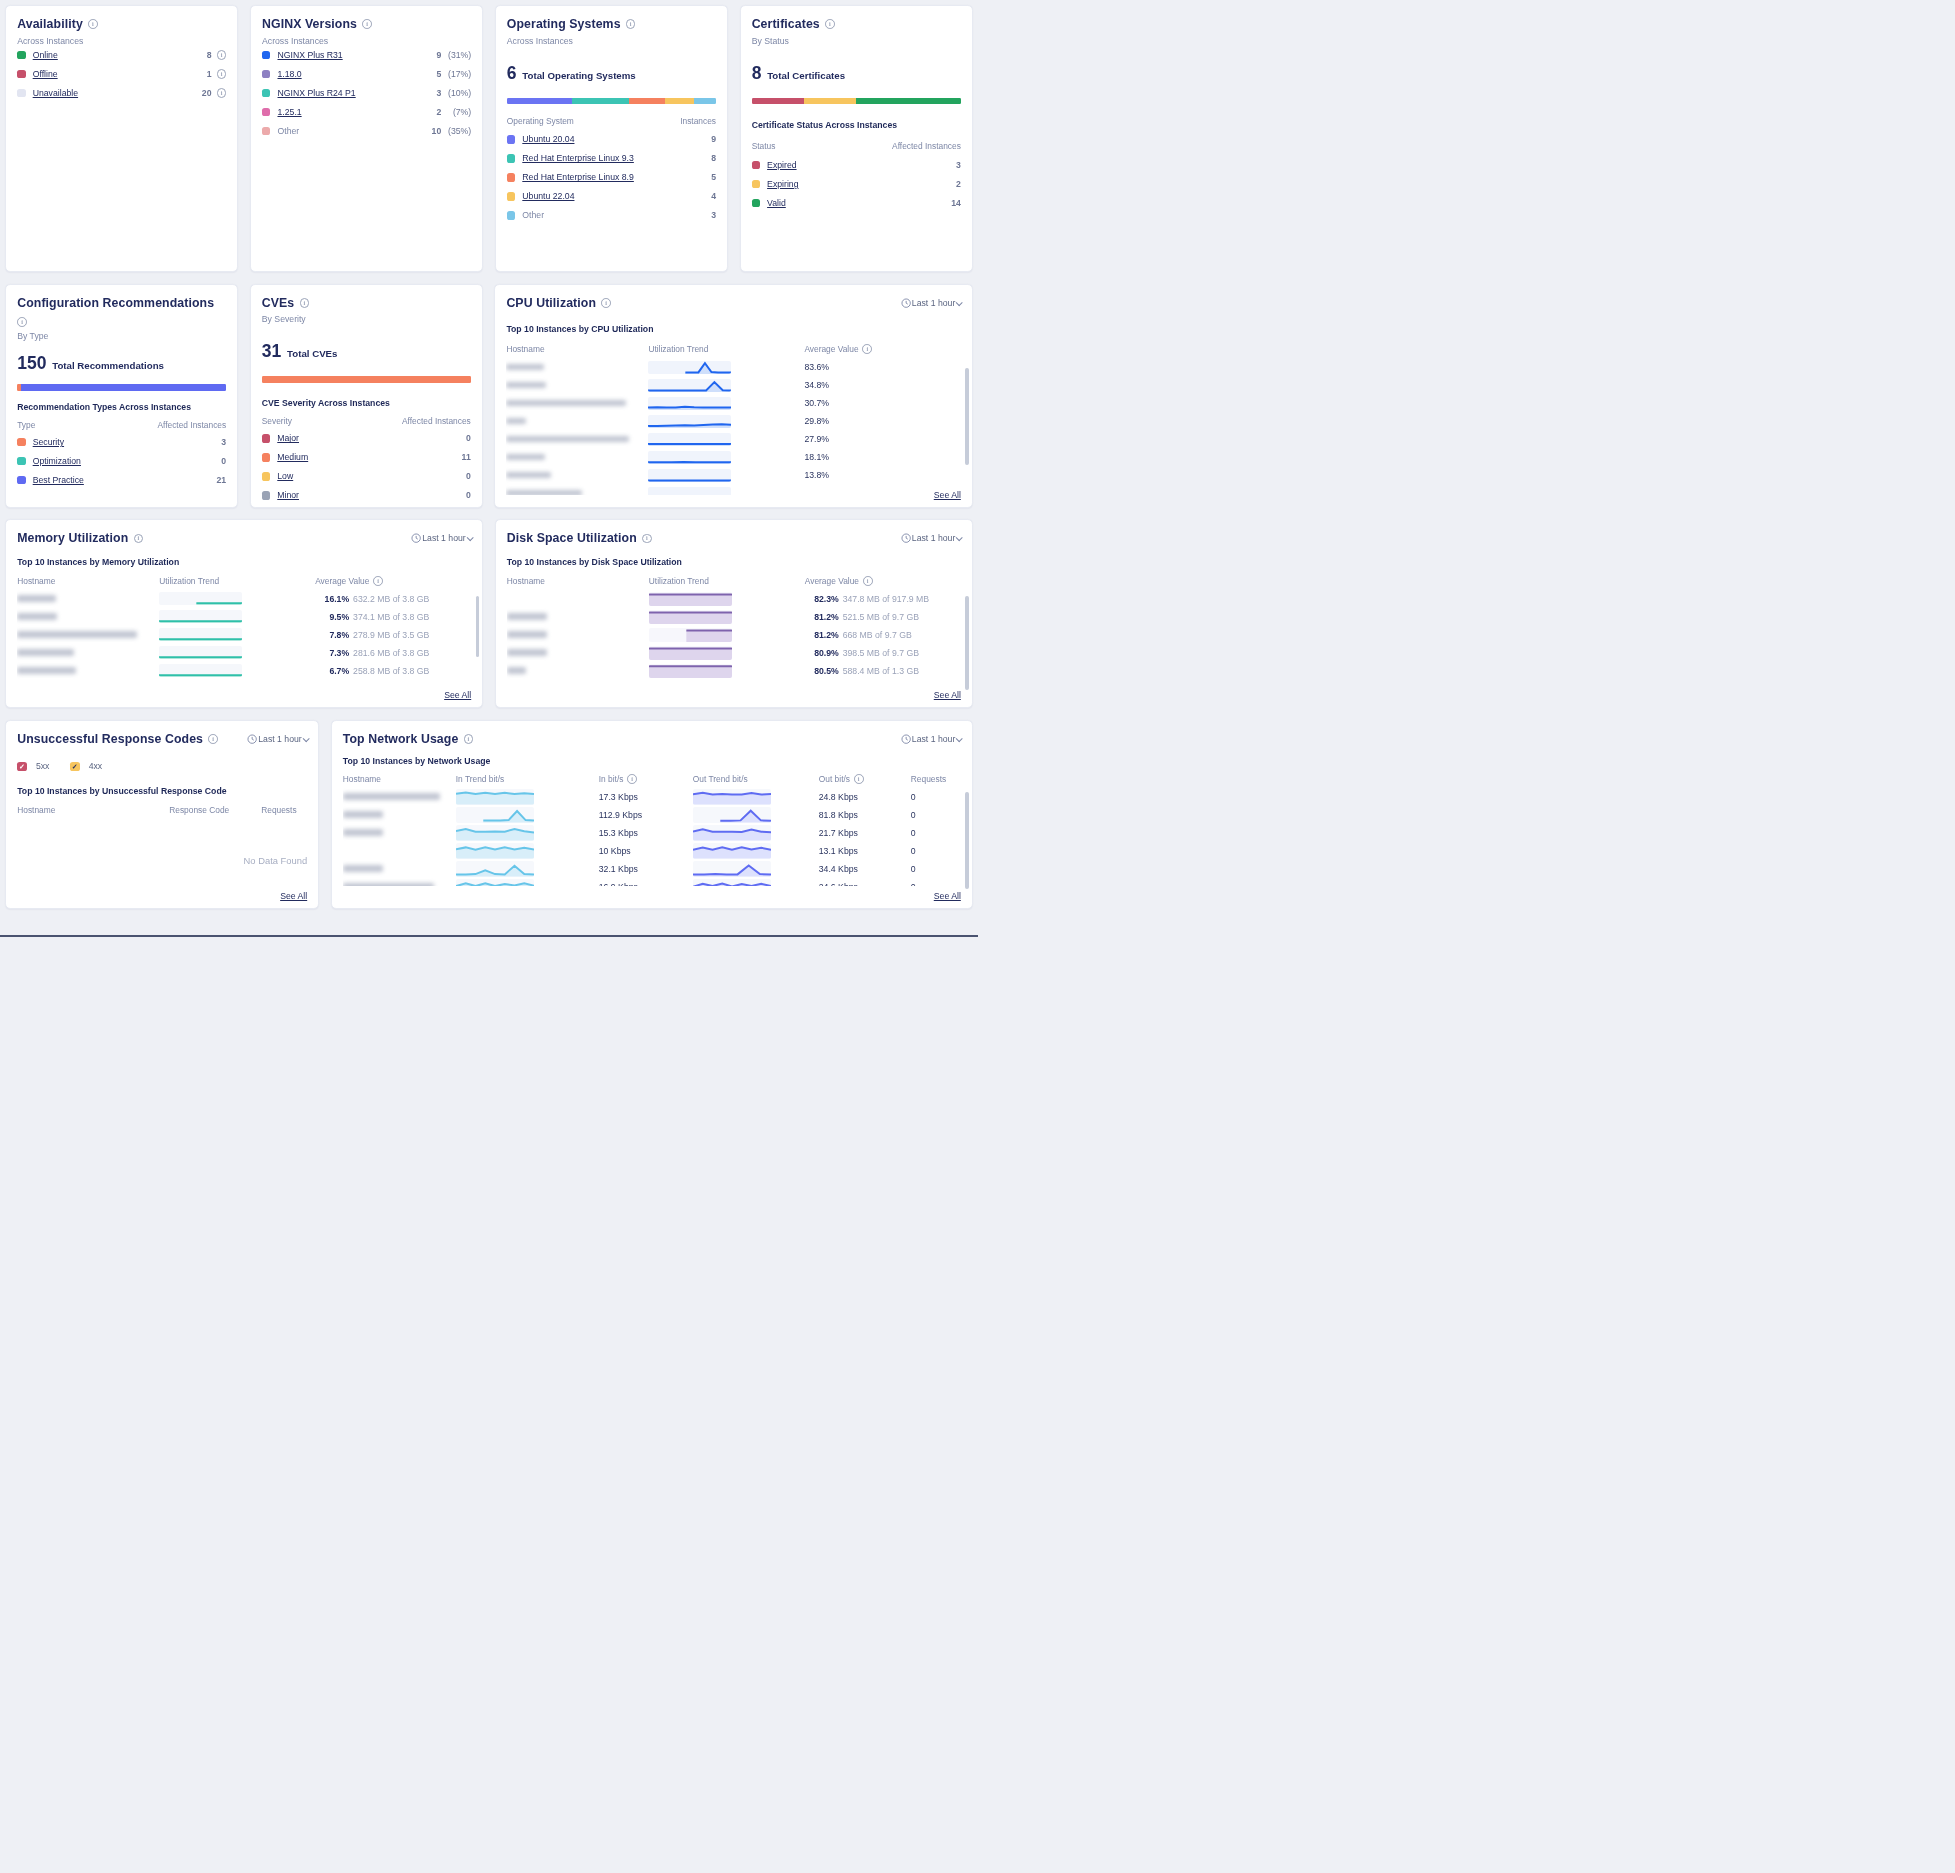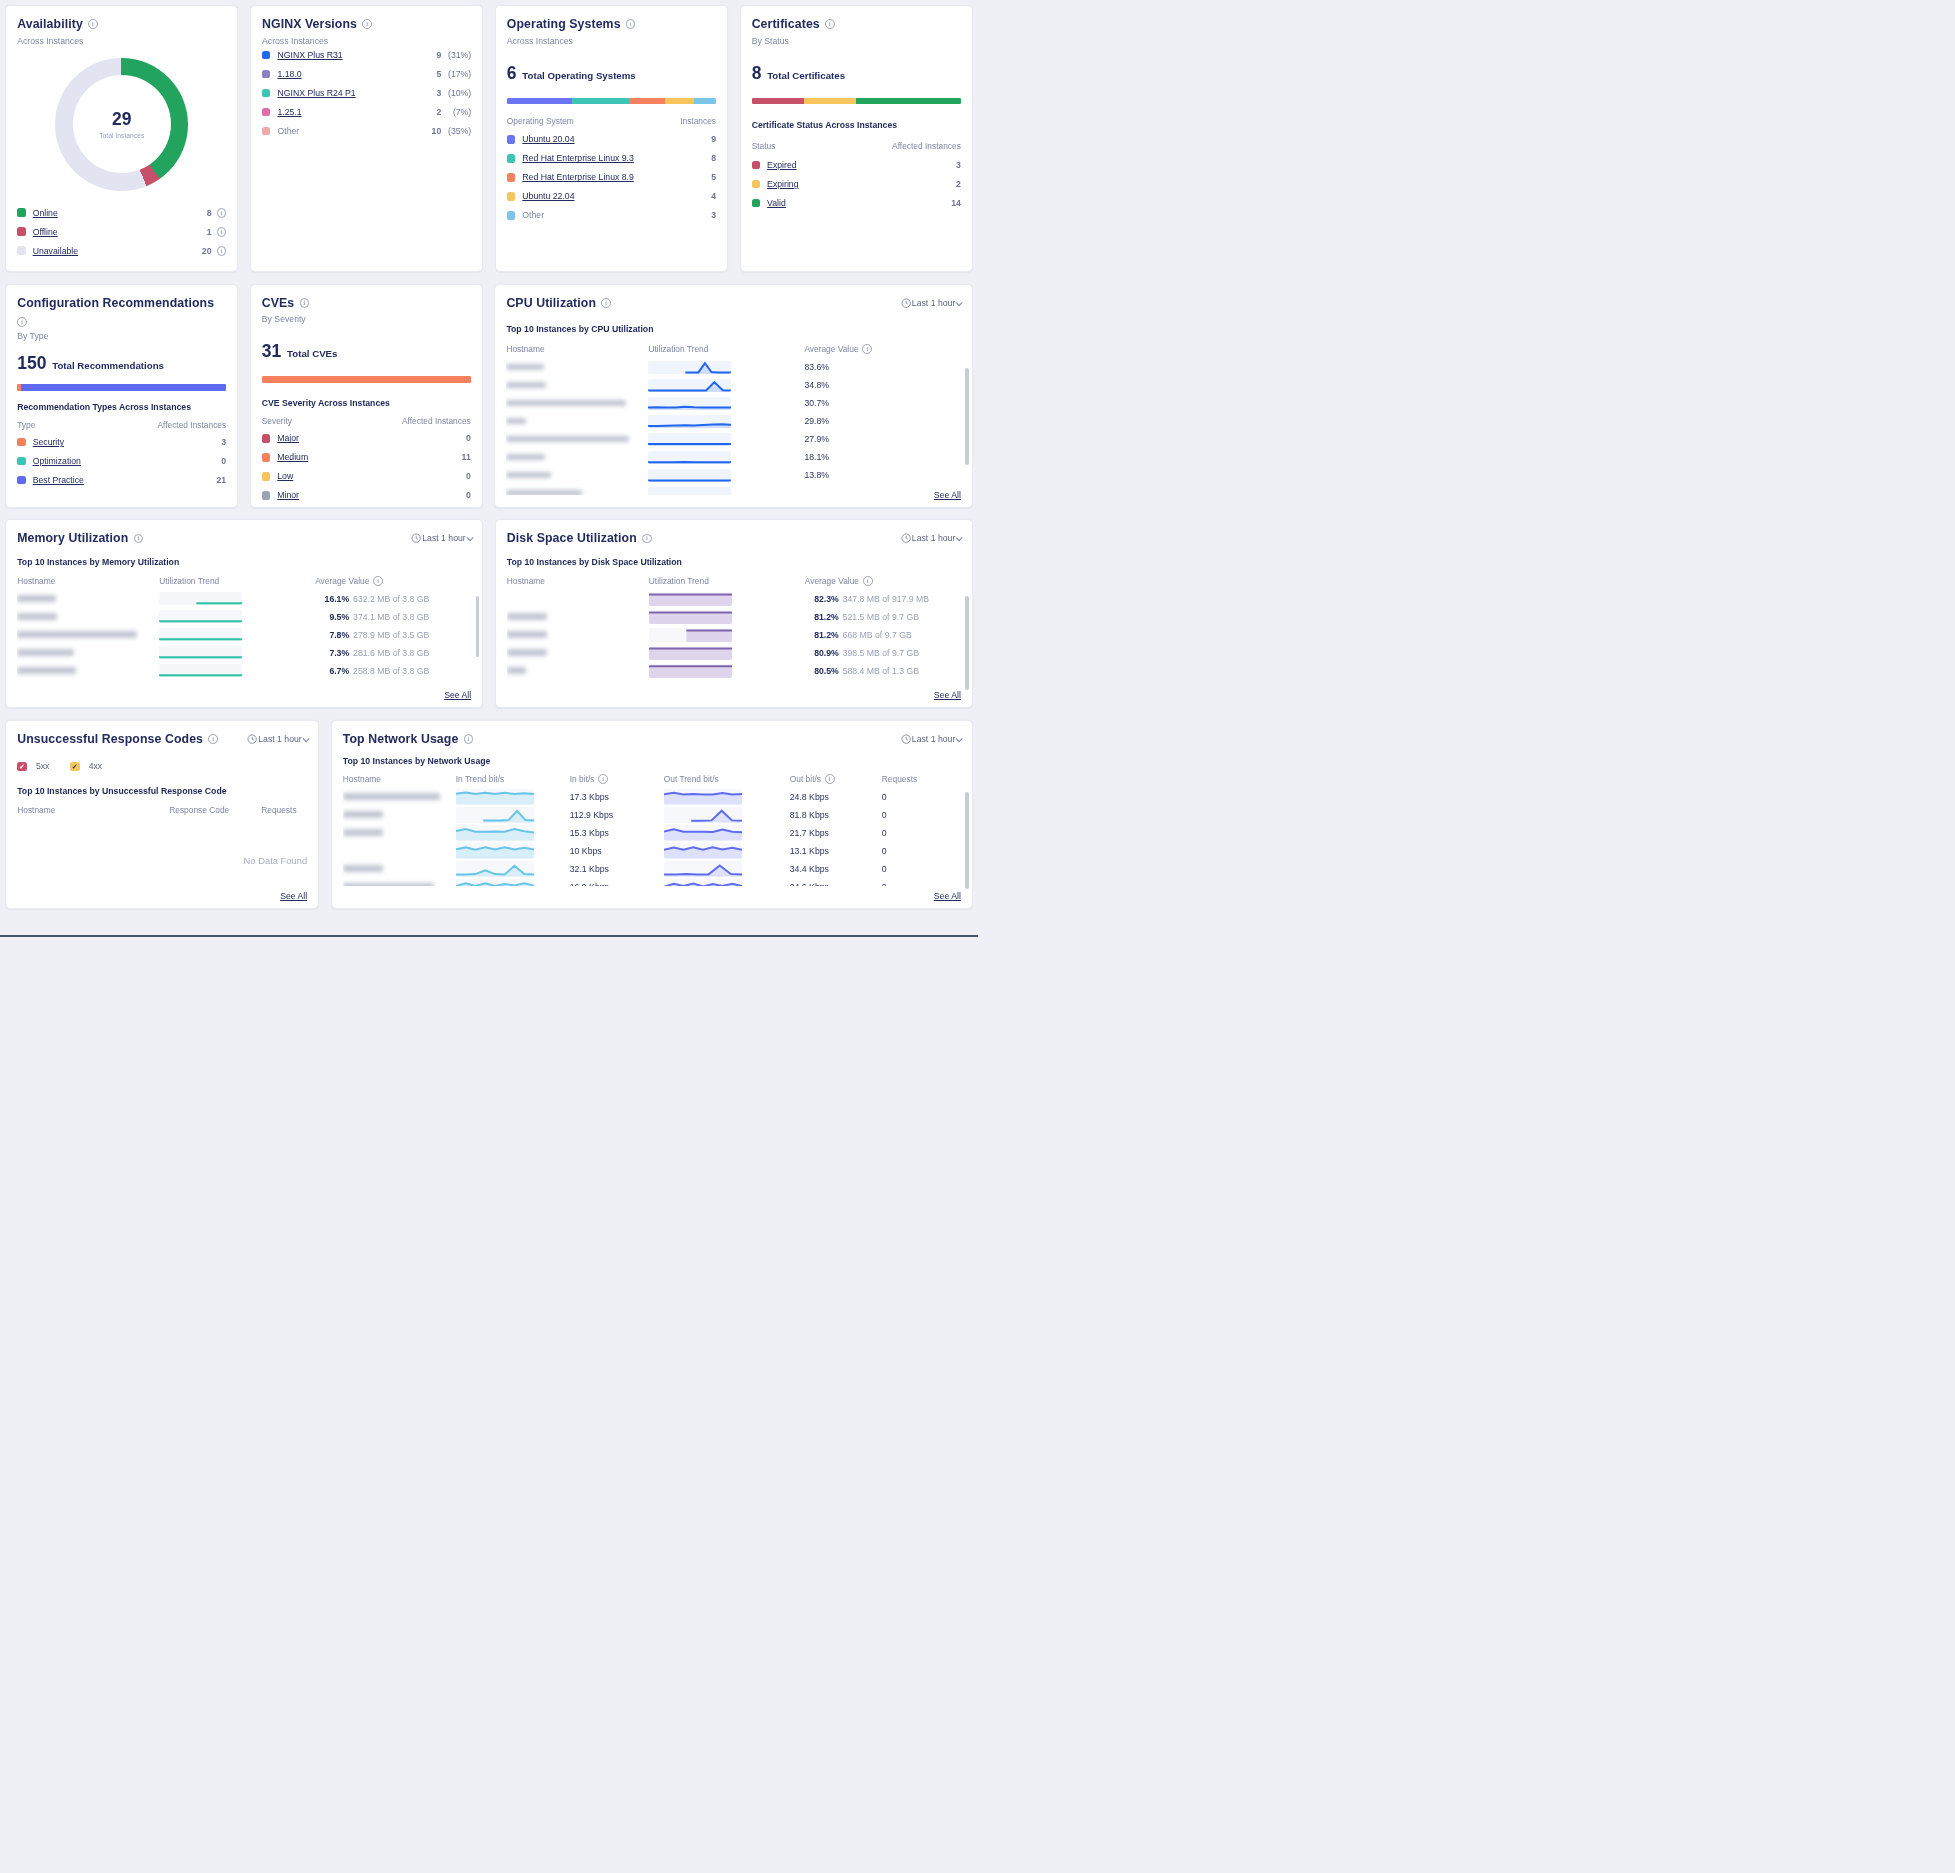--- a/index.html
+++ b/index.html
@@ -84,21 +84,21 @@
   .blur-bar { height:6.5px; border-radius:1.9px; background:#8f97ad; opacity:.55; filter:blur(1.9px); display:inline-block; }
   .val { color:#2a345f; }
   .val-b { color:#222b5e; font-weight:700; width:34px; flex:none; }
   .detail { color:#9aa2b8; }
   .see-all { position:absolute; right:11px; bottom:7.1px; font-size:8.7px; color:#222b5e; text-decoration:underline; cursor:pointer; background:#fff; padding-left:5.2px; }
   .rows-clip { overflow:hidden; }
   .scroll-thumb { position:absolute; width:3.2px; border-radius:1.9px; background:#c6ccd9; right:3.2px; }
 
   
   .n-host { width:113px; flex:none; }
-  .n-trend { width:114px; flex:none; }
+  .n-trend { width:143px; flex:none; }
   .n-val { width:94px; flex:none; display:flex; align-items:center; gap:3.9px; }
   .n-trend2 { width:126px; flex:none; }
   .n-val2 { width:92px; flex:none; display:flex; align-items:center; gap:3.9px; }
   .n-req { flex:1; }
   .sparkbox-net { width:78px; height:15.5px; border-radius:1.9px; overflow:hidden; }
 
   
   .cbx-row { display:flex; align-items:center; gap:9px; margin-top:15.5px; }
   .cbx { width:9.7px; height:9.7px; border-radius:2.6px; display:inline-flex; align-items:center; justify-content:center; font-size:7.1px; font-weight:700; cursor:pointer; }
   .cbx-label { font-size:8.7px; color:#5a6480; margin-right:11.6px; }
@@ -114,28 +114,20 @@
 <body>
 
 <div class="grid-row">
 
   <div class="card r1">
     <div class="title-row">
       <span class="card-title">Availability</span>
       <span class="info"></span>
     </div>
     <div class="subtitle">Across Instances</div>
-    <div class="donut-wrap">
-      <div class="donut donut-av" style="background: conic-gradient(rgb(35, 164, 94) 0deg, rgb(35, 164, 94) 145deg, rgb(198, 80, 106) 145deg, rgb(198, 80, 106) 158deg, rgb(226, 229, 241) 158deg, rgb(226, 229, 241) 360deg);">
-        <div class="hole">
-          <span class="hv">29</span>
-          <span class="hl">Total Instances</span>
-        </div>
-      </div>
-    </div>
     <div>
       <div class="lrow">
         <span class="sw" style="background: rgb(35, 164, 94);"></span>
         <span class="lnk">Online</span>
         <span class="spacer"></span>
         <span class="cnt">8</span>
         <span class="info" style="margin-left:5.2px"></span>
       </div>
       <div class="lrow">
         <span class="sw" style="background: rgb(198, 80, 106);"></span>

